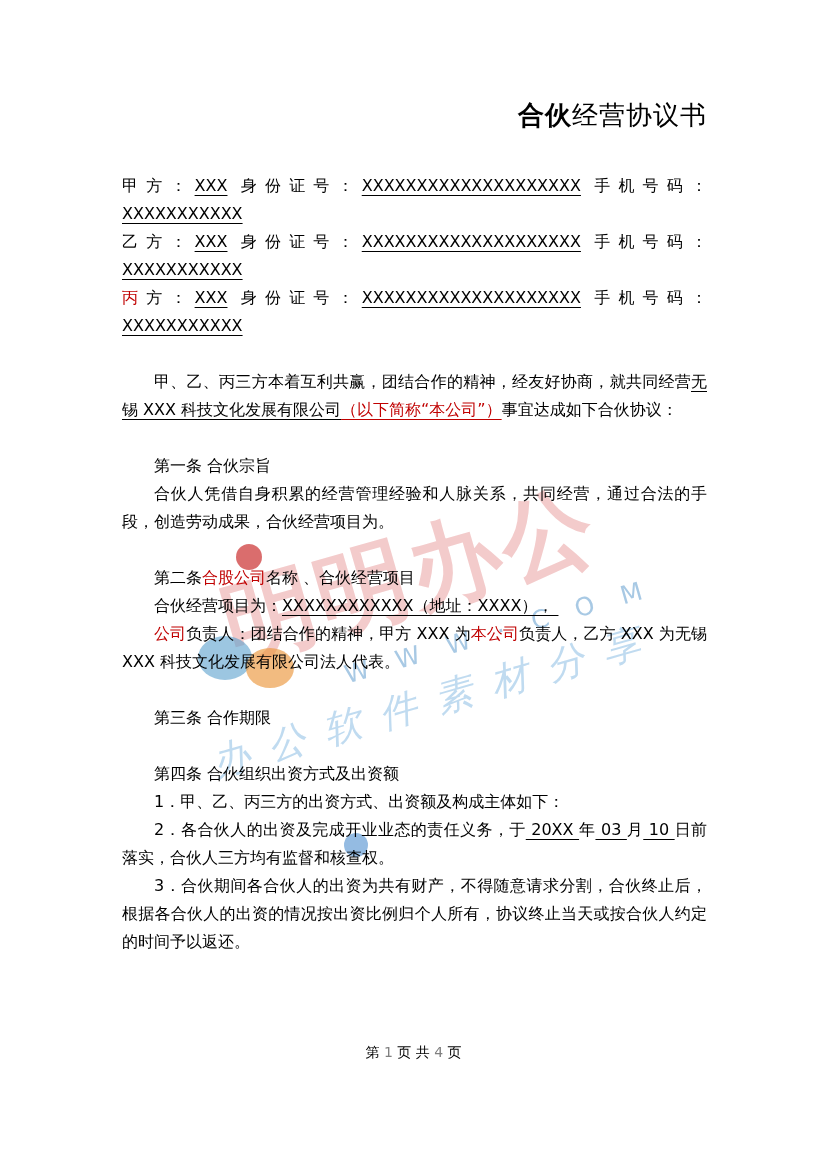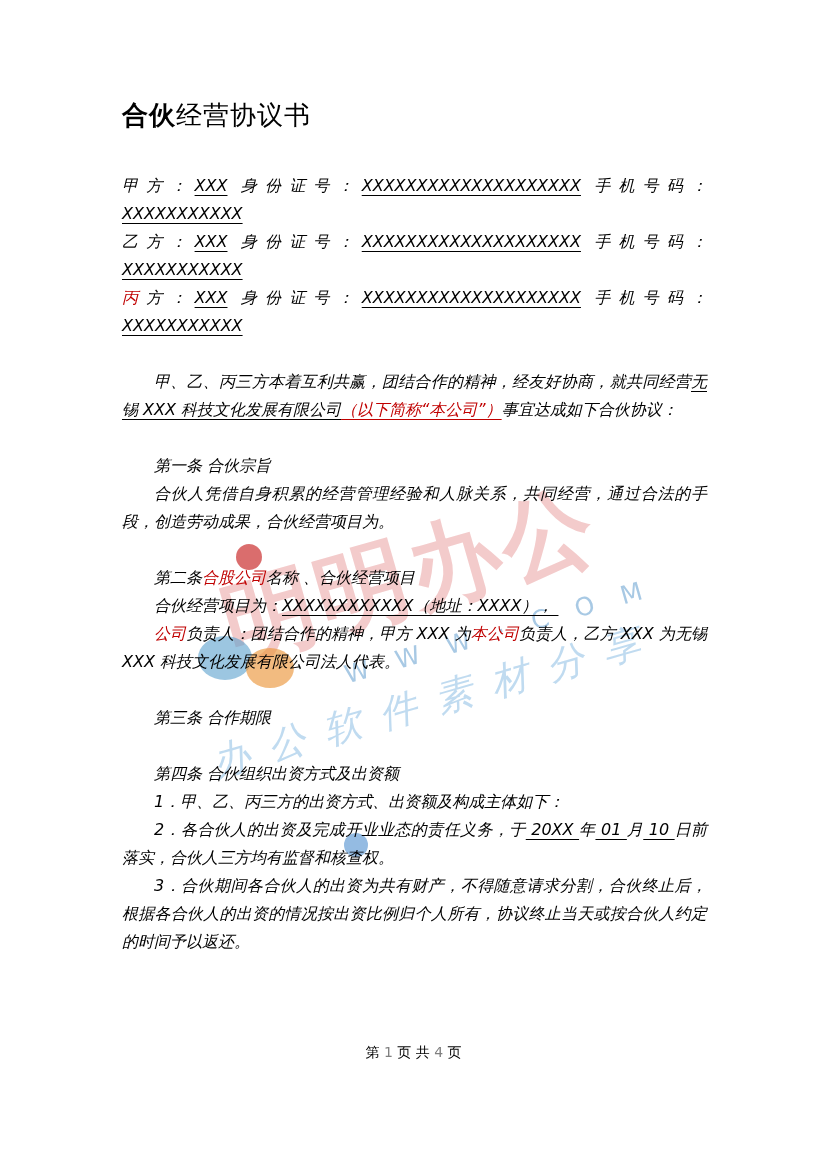--- a/index.html
+++ b/index.html
@@ -44,25 +44,25 @@
   .wm-dot-blue{left:344px;top:833px;width:24px;height:24px;background:rgba(90,150,210,0.65);}
 
   
   .doc{
     position:absolute;left:122px;top:96px;width:585px;
     z-index:2;
     font-size:16px;line-height:28px;
     text-align:justify;
   }
   .title{
-    text-align:left;font-size:26px;line-height:38px;
+    text-align:right;font-size:26px;line-height:38px;
     margin-bottom:38px;letter-spacing:1px;
   }
   .title .b{font-weight:bold;}
-  .line{white-space:pre-wrap;font-style:italic;}
+  .line{white-space:pre-wrap;}
   .indent{text-indent:2em;}
   .spacer{height:28px;}
   .seg-red{color:var(--red);}
   .seg-u{
     text-decoration:underline;
     text-decoration-skip-ink:none;
     text-underline-offset:4px;
   }
   .seg-red.seg-u{text-decoration-color:var(--red);}
 
@@ -103,21 +103,21 @@
         <div class="line indent"><span class="">合伙人凭借自身积累的经营管理经验和人脉关系，共同经营，通过合法的手段，创造劳动成果，合伙经营项目为。</span></div>
         <div class="spacer"></div>
         <div class="line indent"><span class="">第二条</span><span class="seg-red ">合股公司</span><span class="">名称 、合伙经营项目</span></div>
         <div class="line indent"><span class="">合伙经营项目为：</span><span class="seg-u">XXXXXXXXXXXX（地址：XXXX）， </span></div>
         <div class="line indent"><span class="seg-red ">公司</span><span class="">负责人：团结合作的精神，甲方 XXX 为</span><span class="seg-red ">本公司</span><span class="">负责人，乙方 XXX 为无锡 XXX 科技文化发展有限公司法人代表。</span></div>
         <div class="spacer"></div>
         <div class="line indent"><span class="">第三条 合作期限</span></div>
         <div class="spacer"></div>
         <div class="line indent"><span class="">第四条 合伙组织出资方式及出资额</span></div>
         <div class="line indent"><span class="">1．甲、乙、丙三方的出资方式、出资额及构成主体如下：</span></div>
-        <div class="line indent"><span class="">2．各合伙人的出资及完成开业业态的责任义务，于</span><span class="seg-u"> 20XX </span><span class="">年</span><span class="seg-u"> 01 </span><span class="">月</span><span class="seg-u"> 10 </span><span class="">日前落实，合伙人三方均有监督和核查权。</span></div>
+        <div class="line indent"><span class="">2．各合伙人的出资及完成开业业态的责任义务，于</span><span class="seg-u"> 20XX </span><span class="">年</span><span class="seg-u"> 03 </span><span class="">月</span><span class="seg-u"> 10 </span><span class="">日前落实，合伙人三方均有监督和核查权。</span></div>
         <div class="line indent"><span class="">3．合伙期间各合伙人的出资为共有财产，不得随意请求分割，合伙终止后，根据各合伙人的出资的情况按出资比例归个人所有，协议终止当天或按合伙人约定的时间予以返还。</span></div>
       </div>
   </div>
 
   <div class="footer">
     <span><span>第 </span><span class="num">1</span><span> 页 共 </span><span class="num">4</span><span> 页</span></span>
   </div>
 
 </div>
 

